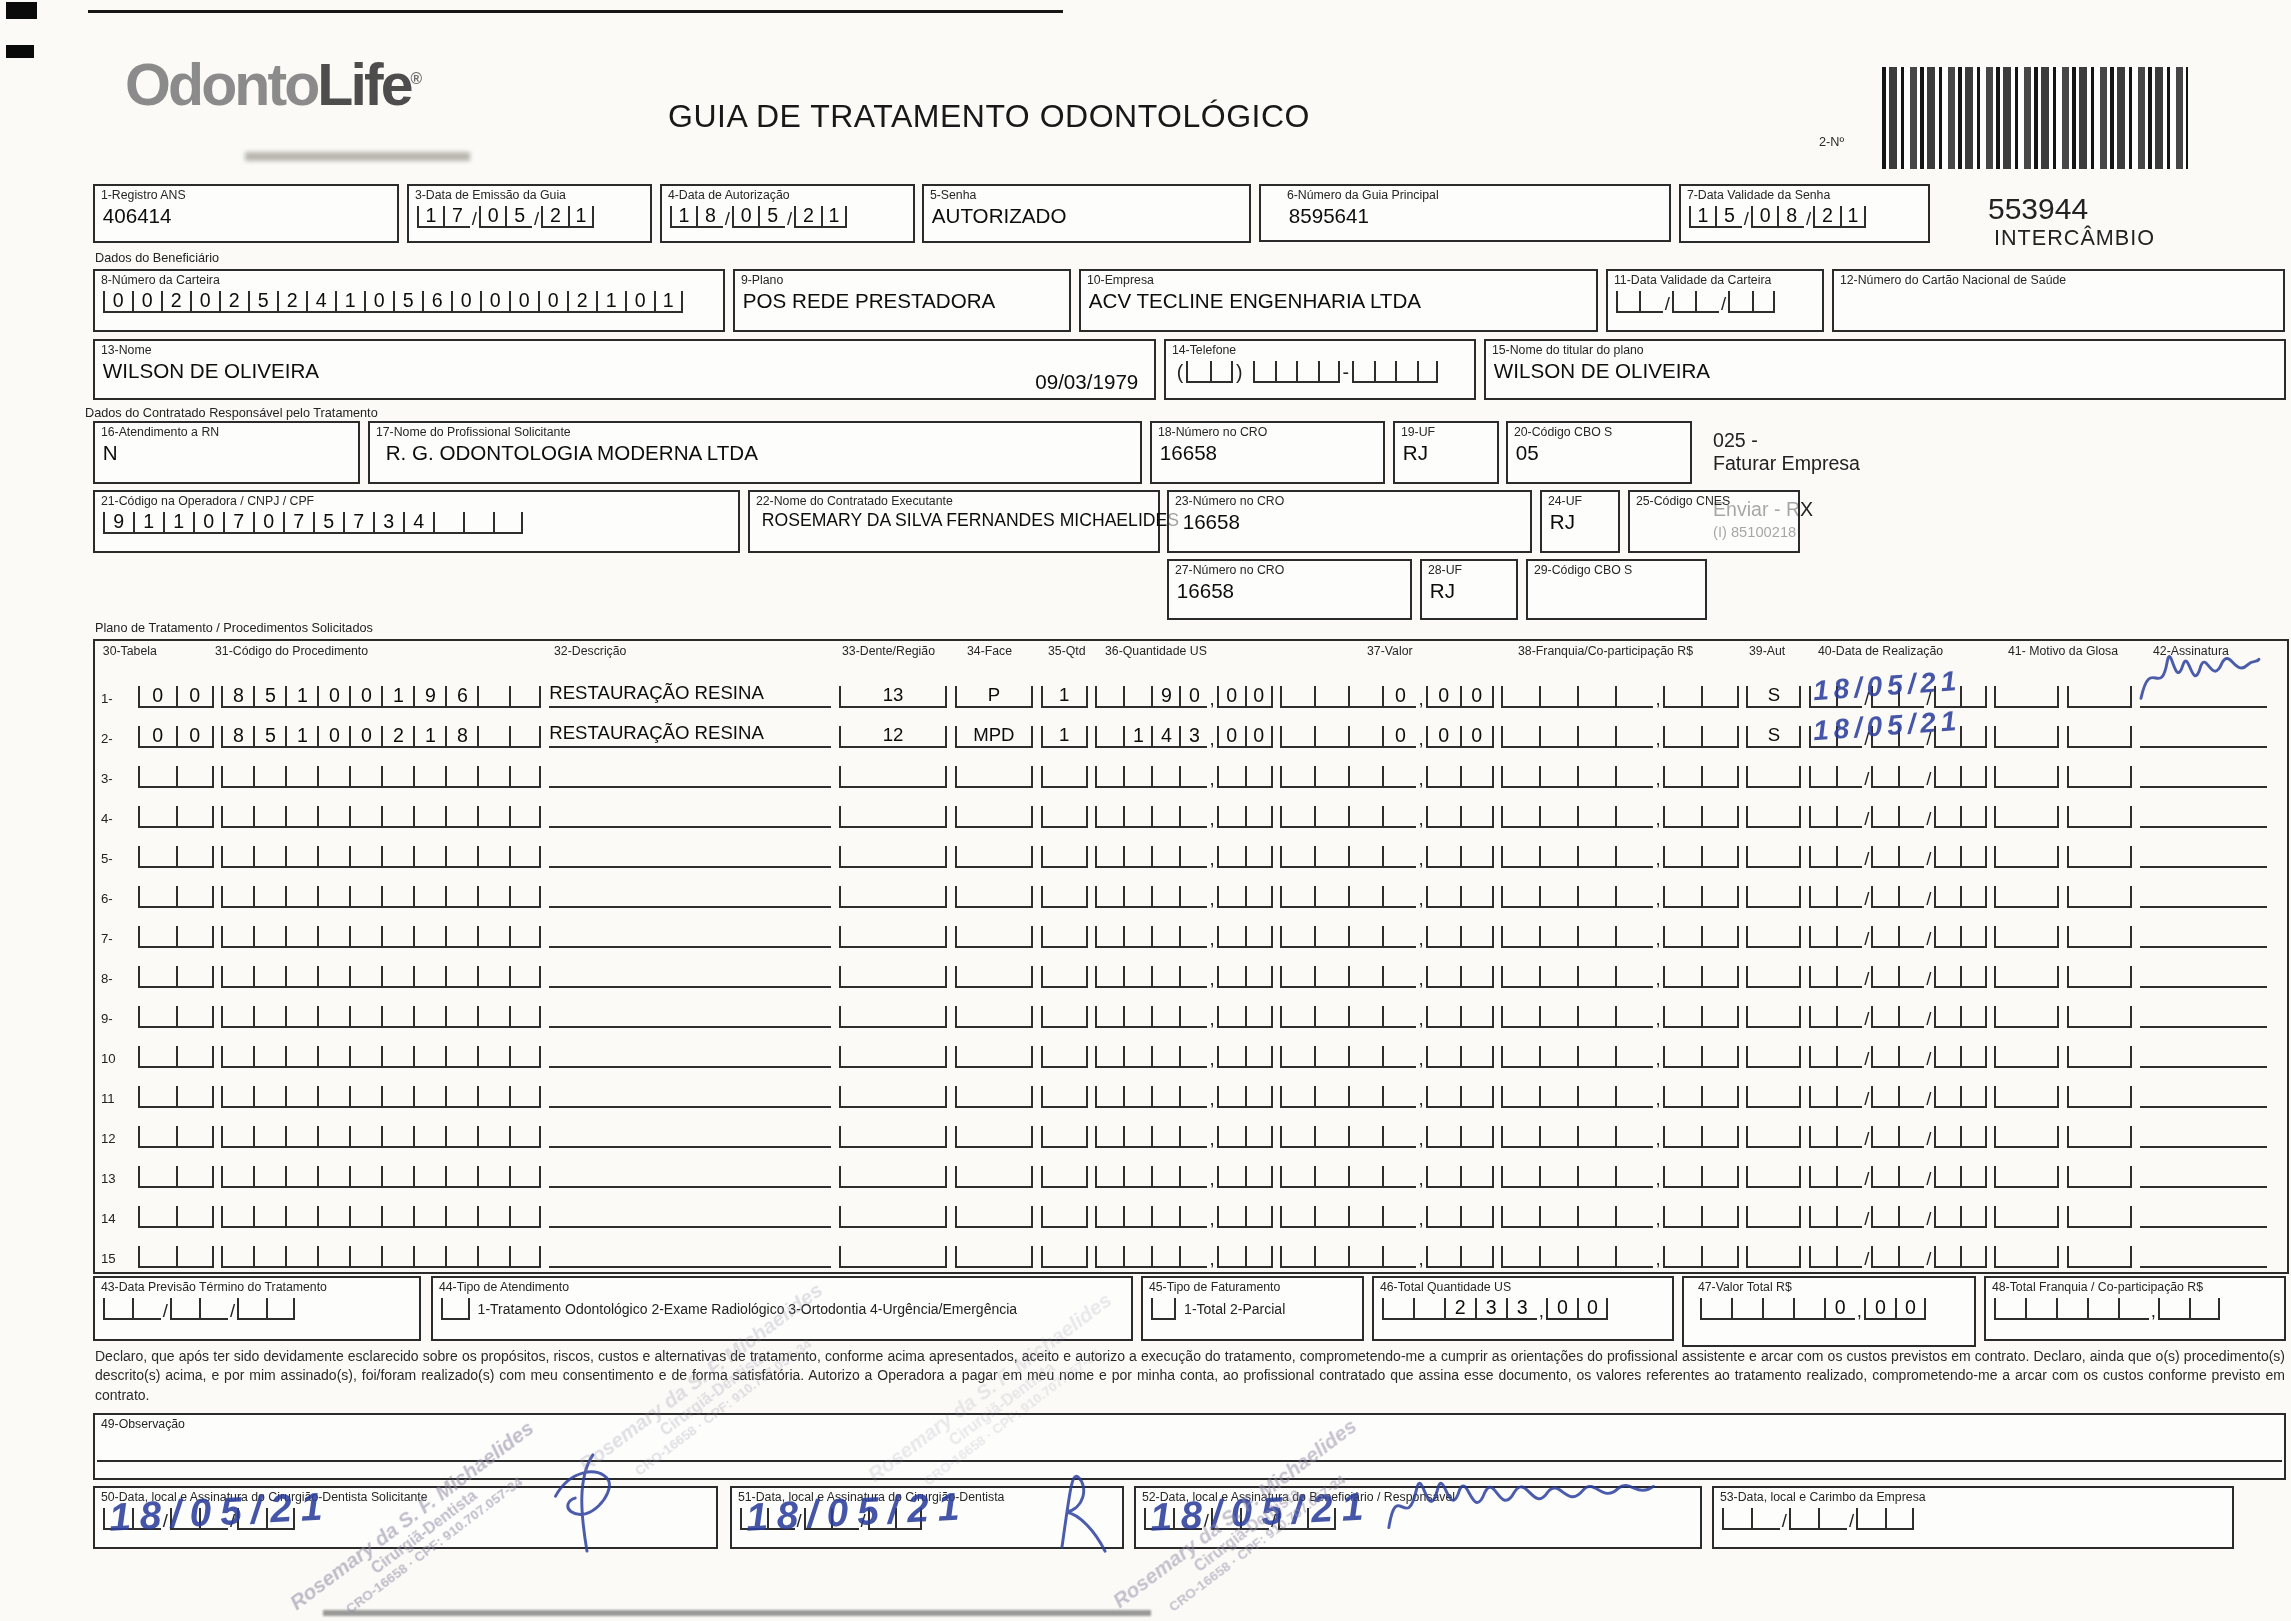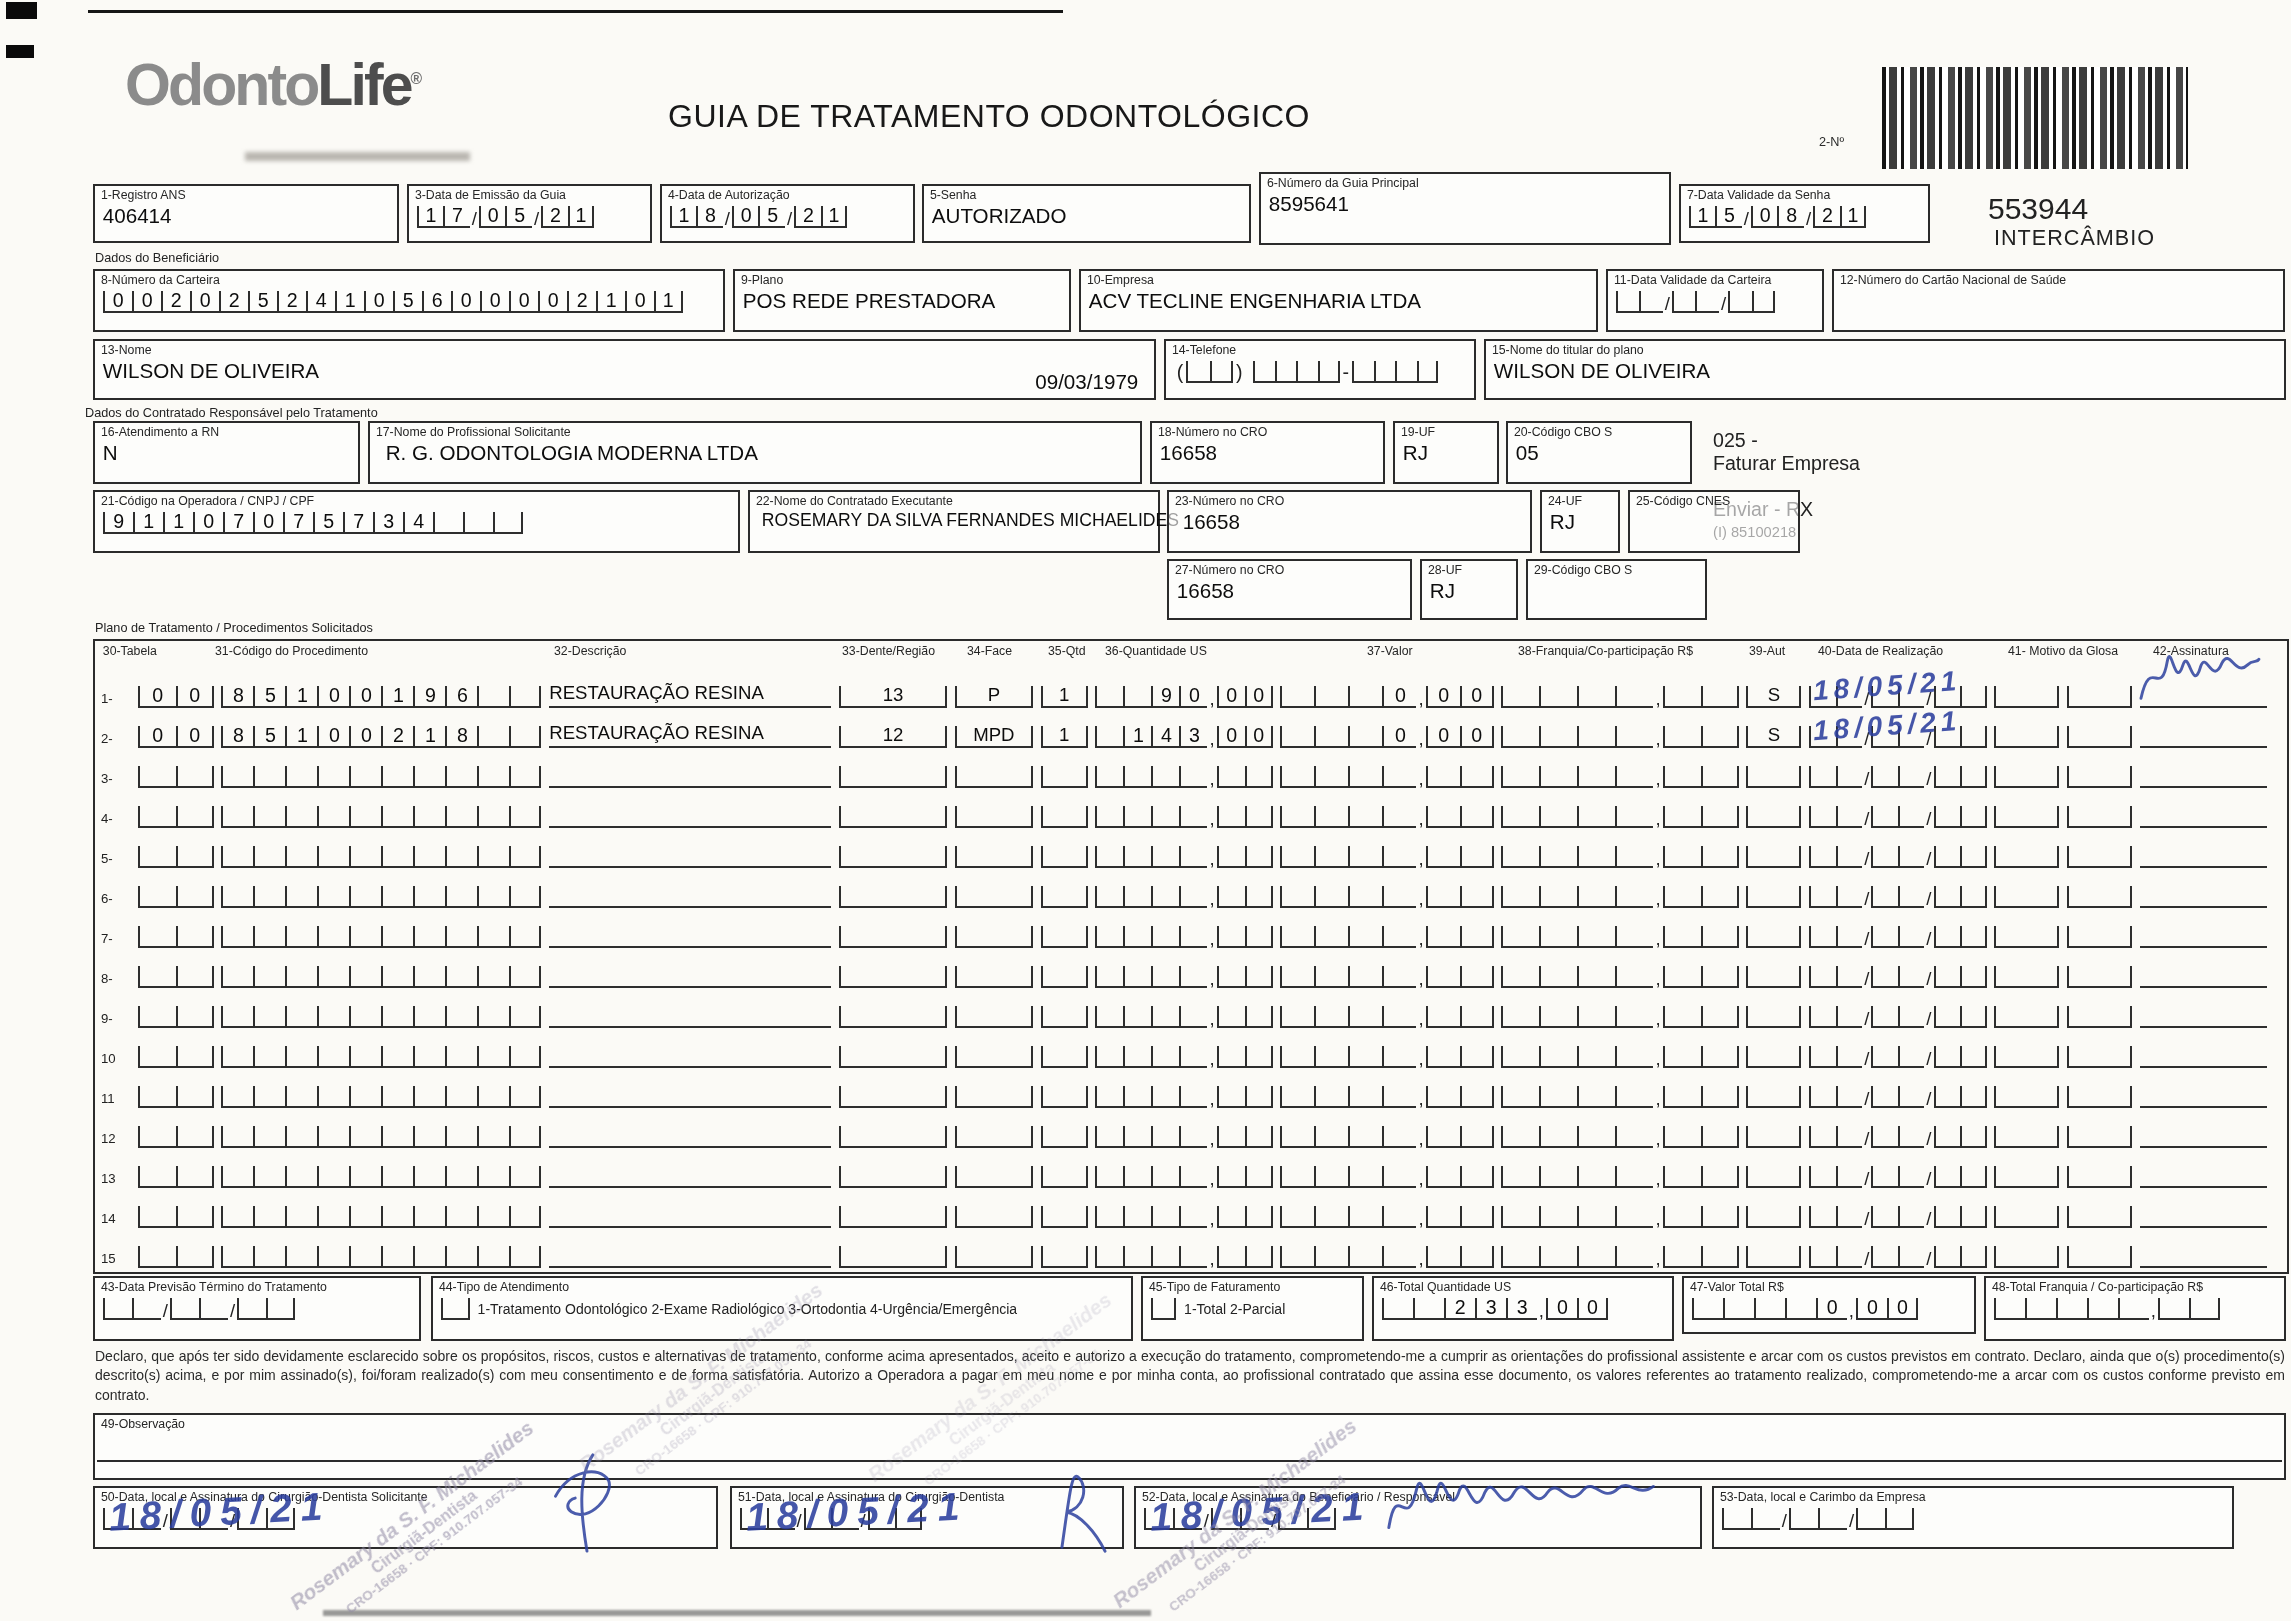--- a/index.html
+++ b/index.html
@@ -112,21 +112,21 @@
           <span class="cc" style="width: 26.5px;">5</span>
           <span class="csep">/</span>
           <span class="cc" style="width: 26.5px;">2</span>
           <span class="cc" style="width: 26.5px;">1</span>
         </span></div>
   </div>
   <div class="fb" style="left:922px;top:184px;width:329px;height:59px;">
     <div class="lb">5-Senha</div>
     <div class="vl">AUTORIZADO</div>
   </div>
-  <div class="fb" style="left:1259px;top:172px;width:412px;height:73px;">
+  <div class="fb" style="left:1259px;top:184px;width:412px;height:58px;padding-left:20px;">
     <div class="lb">6-Número da Guia Principal</div>
     <div class="vl">8595641</div>
   </div>
   <div class="fb" style="left:1679px;top:184px;width:251px;height:59px;">
     <div class="lb">7-Data Validade da Senha</div>
     <div class="combwrap"><span class="comb">
           <span class="cc" style="width: 26.5px;">1</span>
           <span class="cc" style="width: 26.5px;">5</span>
           <span class="csep">/</span>
           <span class="cc" style="width: 26.5px;">0</span>
@@ -1354,21 +1354,21 @@
           <span class="cc" style="width: 31px;"></span>
           <span class="cc" style="width: 31px;"></span>
           <span class="cc" style="width: 31px;">2</span>
           <span class="cc" style="width: 31px;">3</span>
           <span class="cc" style="width: 31px;">3</span>
           <span class="csep">,</span>
           <span class="cc" style="width: 31px;">0</span>
           <span class="cc" style="width: 31px;">0</span>
         </span></div>
   </div>
-  <div class="fb" style="left:1682px;top:1276px;width:294px;height:58px;">
+  <div class="fb" style="left:1682px;top:1276px;width:294px;height:71px;padding-left:8px;">
     <div class="lb">47-Valor Total R$</div>
     <div class="combwrap"><span class="comb">
           <span class="cc" style="width: 31px;"></span>
           <span class="cc" style="width: 31px;"></span>
           <span class="cc" style="width: 31px;"></span>
           <span class="cc" style="width: 31px;"></span>
           <span class="cc" style="width: 31px;">0</span>
           <span class="csep">,</span>
           <span class="cc" style="width: 31px;">0</span>
           <span class="cc" style="width: 31px;">0</span>

